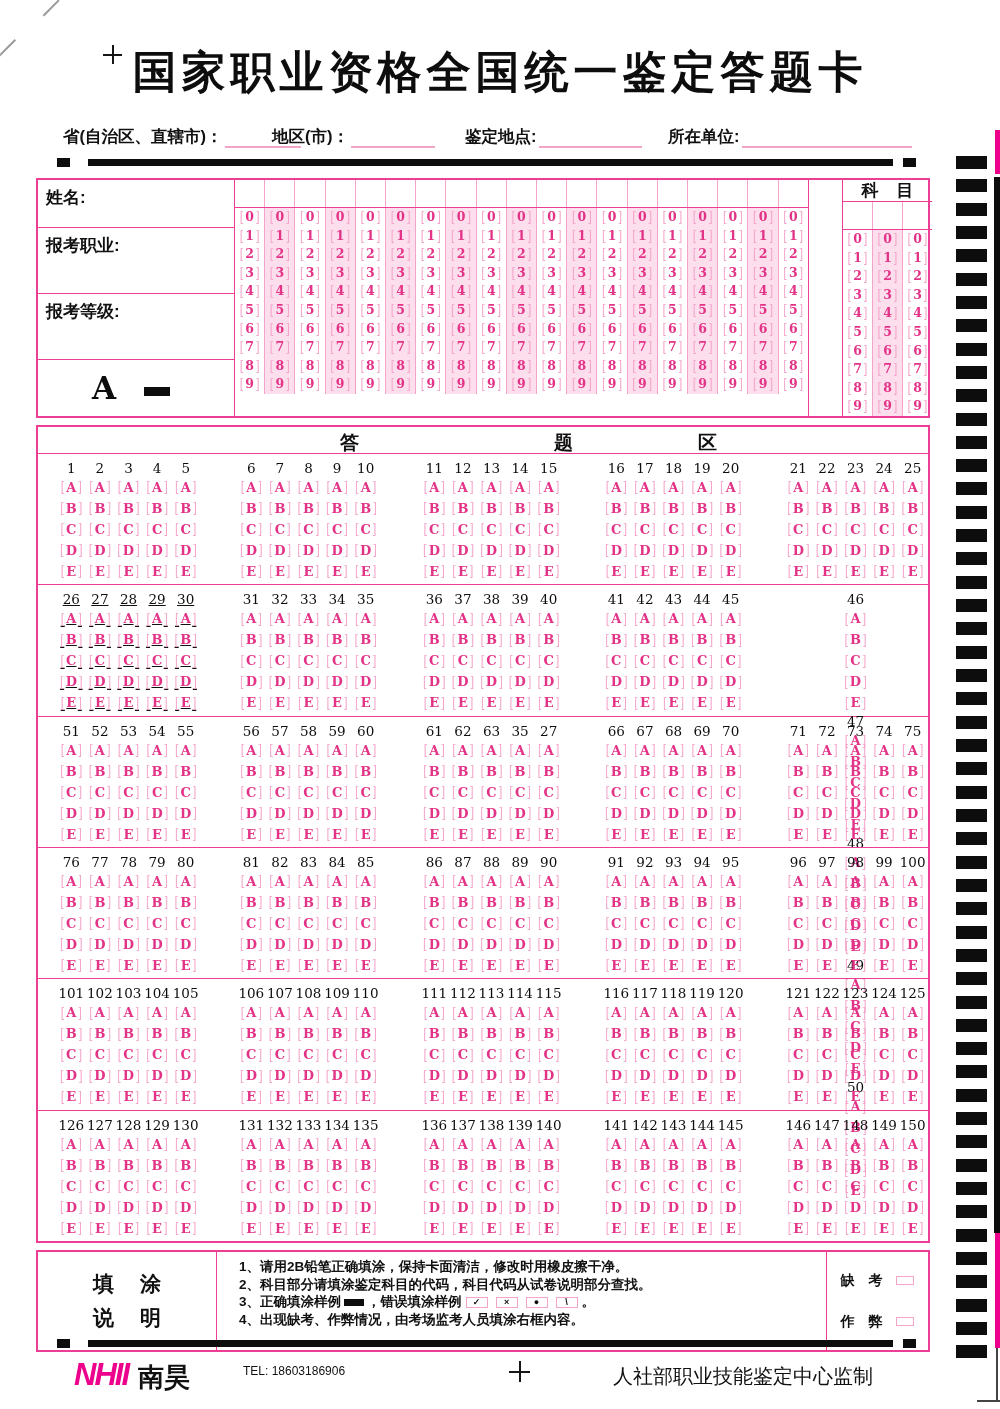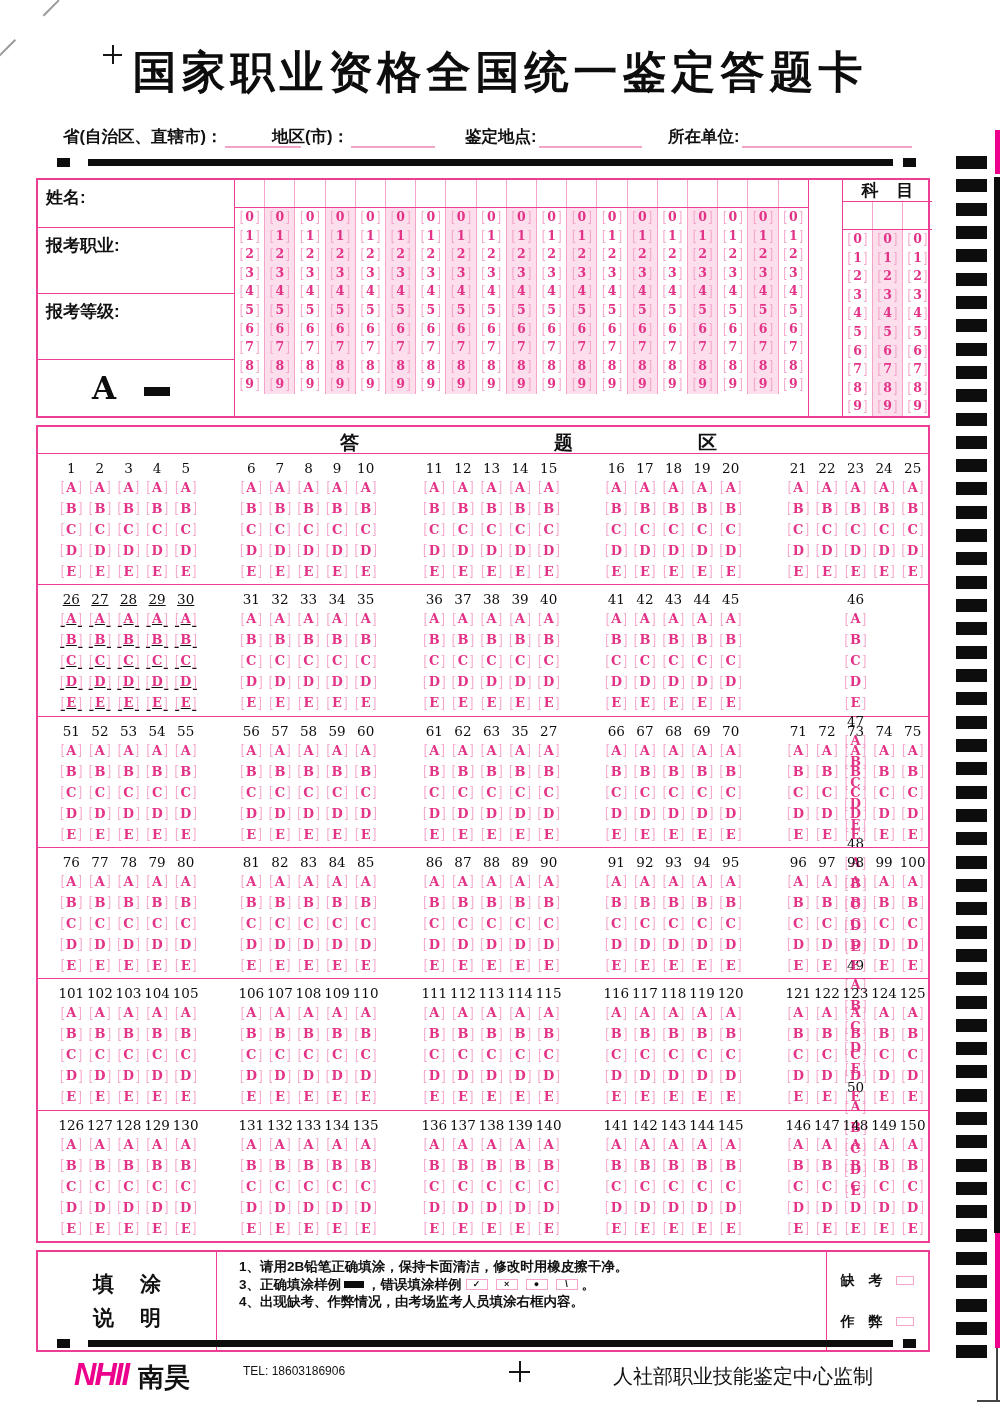--- a/index.html
+++ b/index.html
@@ -5637,20 +5637,21 @@
       </div>
   </section>
 
   <section class="instr-box">
     <div class="instr-left">
       <div>填 涂</div>
       <div>说 明</div>
     </div>
     <div class="instr-mid">
       <div class="iline">1、请用2B铅笔正确填涂，保持卡面清洁，修改时用橡皮擦干净。</div>
+      <div class="iline">2、科目部分请填涂鉴定科目的代码，科目代码从试卷说明部分查找。</div>
       <div class="iline" id="iline3"><span>3、正确填涂样例</span><i class="swatch"></i><span>，错误填涂样例</span><span class="sample">✓</span><span class="sample">×</span><span class="sample">●</span><span class="sample">\</span><span>。</span></div>
       <div class="iline">4、出现缺考、作弊情况，由考场监考人员填涂右框内容。</div>
     </div>
     <div class="instr-right">
       <div class="proctor-row">
         <span class="plabel">缺 考</span>
         <i class="pbox"></i>
       </div>
       <div class="proctor-row">
         <span class="plabel">作 弊</span>

